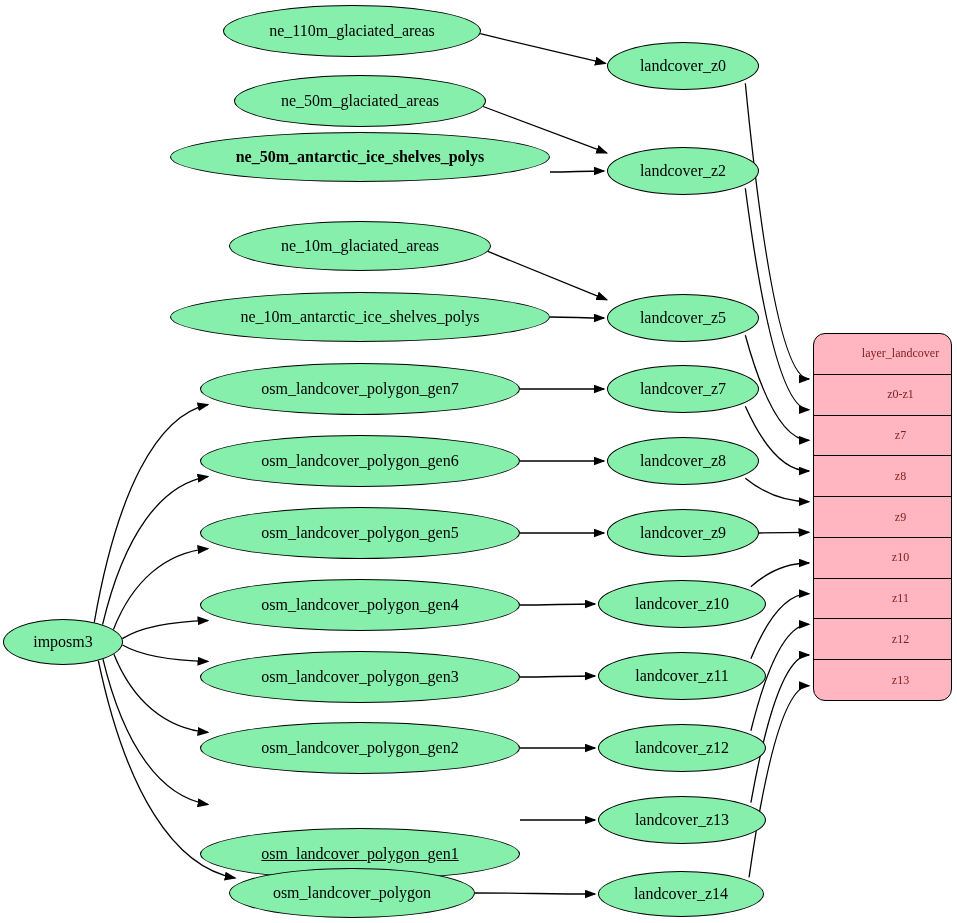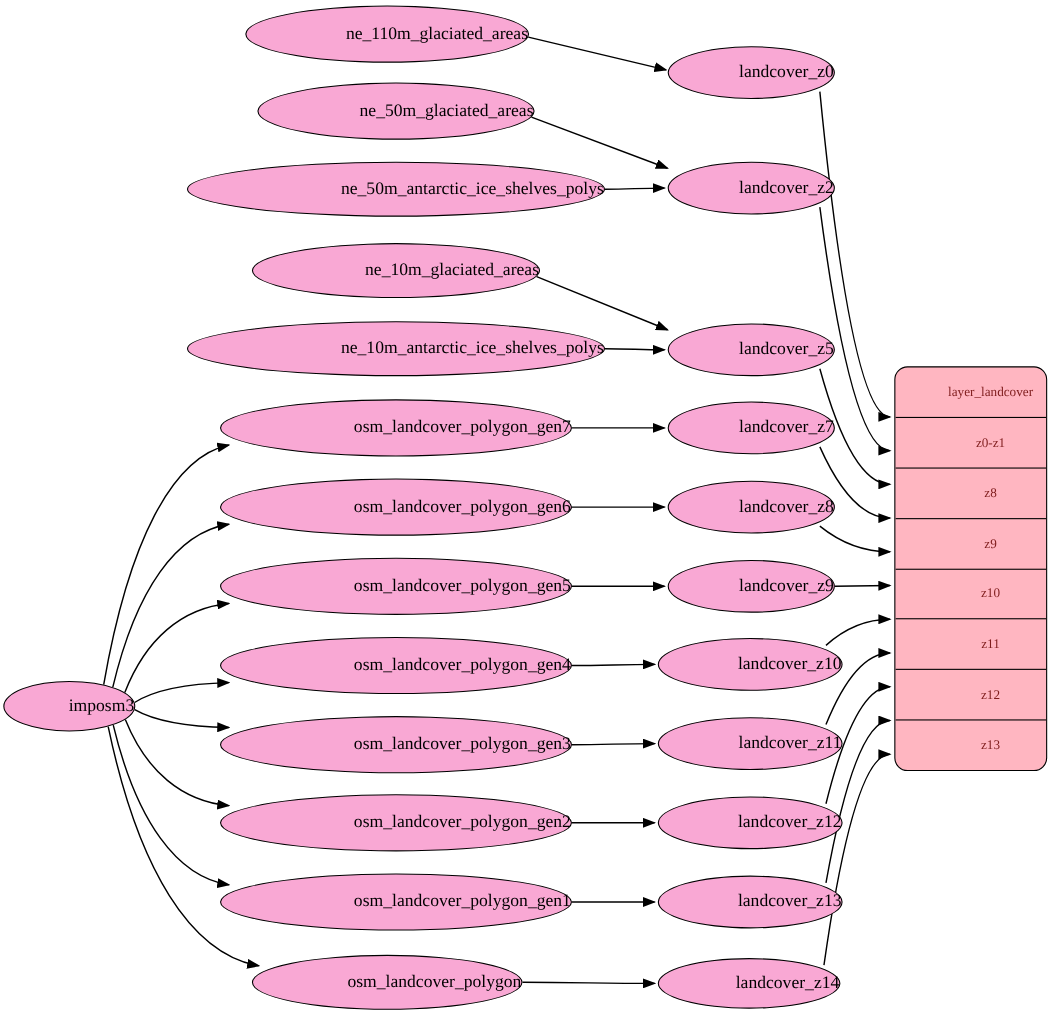--- a/index.html
+++ b/index.html
@@ -1,21 +1,21 @@
 <!DOCTYPE html>
 <html><head>
 <meta charset="utf-8">
 <style>
   html,body{margin:0;padding:0;background:#ffffff;}
   #canvas{position:relative;width:957px;height:923px;background:#ffffff;overflow:hidden;
           font-family:"Liberation Serif","DejaVu Serif",serif;}
   #edges{position:absolute;left:0;top:0;width:957px;height:923px;}
   .edge{stroke:#000000;stroke-width:1.3;fill:none;}
-  .node{position:absolute;border:1.2px solid #000000;border-radius:50%;background:#f9a8d4;
-        display:flex;align-items:center;justify-content:flex-end;white-space:nowrap;
+  .node{position:absolute;border:1.2px solid #000000;border-radius:50%;background:#86efac;
+        display:flex;align-items:center;justify-content:center;white-space:nowrap;
         font-size:16px;color:#000000;box-sizing:border-box;z-index:2;}
   .table{position:absolute;left:813px;top:333px;width:139px;height:368px;
          background:#ffb6c1;border:1.6px solid #000000;border-radius:12px;
          display:flex;flex-direction:column;overflow:hidden;box-sizing:border-box;z-index:2;}
   .trow{flex:1;display:flex;align-items:center;justify-content:center;
         font-size:12px;color:#7f1d1d;border-top:1px solid #000000;padding-left:36px;}
   .trow:first-child{border-top:none;}
 </style>
 </head>
 <body>
@@ -64,21 +64,21 @@
   <div id="nodes">
       <div class="node" style="left: 3px; top: 619px; width: 120px; height: 46px;">
         <span>imposm3</span>
       </div>
       <div class="node" style="left: 223px; top: 5px; width: 258px; height: 52px;">
         <span>ne_110m_glaciated_areas</span>
       </div>
       <div class="node" style="left: 234px; top: 75px; width: 252px; height: 52px;">
         <span>ne_50m_glaciated_areas</span>
       </div>
-      <div class="node" style="left: 170px; top: 147px; width: 380px; height: 50px;">
+      <div class="node" style="left: 170px; top: 132px; width: 380px; height: 50px; font-weight: bold;">
         <span>ne_50m_antarctic_ice_shelves_polys</span>
       </div>
       <div class="node" style="left: 229px; top: 221px; width: 262px; height: 50px;">
         <span>ne_10m_glaciated_areas</span>
       </div>
       <div class="node" style="left: 170px; top: 292px; width: 380px; height: 50px;">
         <span>ne_10m_antarctic_ice_shelves_polys</span>
       </div>
       <div class="node" style="left: 200px; top: 363px; width: 320px; height: 52px;">
         <span>osm_landcover_polygon_gen7</span>
@@ -91,21 +91,21 @@
       </div>
       <div class="node" style="left: 200px; top: 579px; width: 320px; height: 52px;">
         <span>osm_landcover_polygon_gen4</span>
       </div>
       <div class="node" style="left: 200px; top: 651px; width: 320px; height: 52px;">
         <span>osm_landcover_polygon_gen3</span>
       </div>
       <div class="node" style="left: 200px; top: 722px; width: 320px; height: 52px;">
         <span>osm_landcover_polygon_gen2</span>
       </div>
-      <div class="node" style="left: 200px; top: 794px; width: 320px; height: 52px;">
+      <div class="node" style="left: 200px; top: 828px; width: 320px; height: 52px; text-decoration: underline;">
         <span>osm_landcover_polygon_gen1</span>
       </div>
       <div class="node" style="left: 229px; top: 868px; width: 246px; height: 50px;">
         <span>osm_landcover_polygon</span>
       </div>
       <div class="node" style="left: 607px; top: 42px; width: 152px; height: 48px;">
         <span>landcover_z0</span>
       </div>
       <div class="node" style="left: 607px; top: 147px; width: 152px; height: 48px;">
         <span>landcover_z2</span>
@@ -135,20 +135,21 @@
         <span>landcover_z13</span>
       </div>
       <div class="node" style="left: 598px; top: 871px; width: 166px; height: 46px;">
         <span>landcover_z14</span>
       </div>
     </div>
 
   <div class="table" id="layerTable" style="background: rgb(255, 182, 193);">
     <div class="trow">layer_landcover</div>
   <div class="trow">z0-z1</div>
+      <div class="trow">z7</div>
       <div class="trow">z8</div>
       <div class="trow">z9</div>
       <div class="trow">z10</div>
       <div class="trow">z11</div>
       <div class="trow">z12</div>
       <div class="trow">z13</div>
     </div>
 </div>
 
 </body></html>

